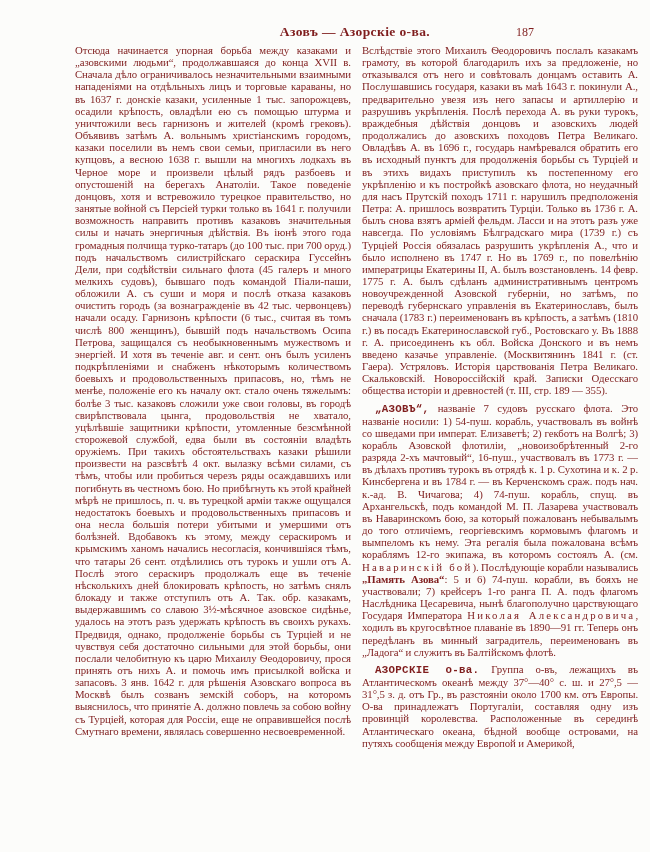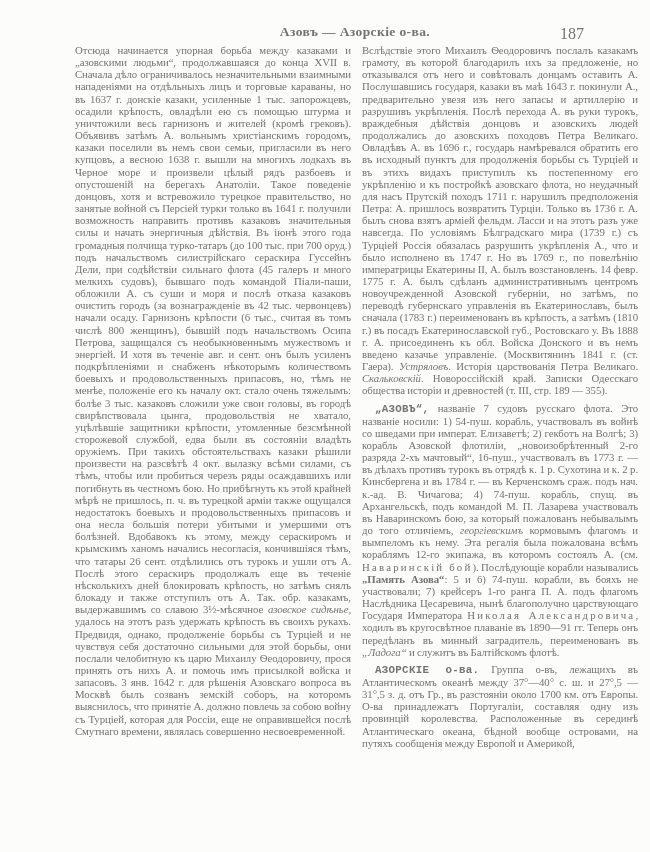--- a/index.html
+++ b/index.html
@@ -6,40 +6,40 @@
     margin: 0;
     padding: 0;
     background: #e8e8e4;
   }
   .page {
     position: relative;
     width: 650px;
     height: 852px;
     margin: 0 auto;
     background: #fcfcfa;
-    color: #737373;
+    color: #7f1d1d;
     font-family: "Liberation Serif", "DejaVu Serif", serif;
     overflow: hidden;
     box-sizing: border-box;
   }
   .running-head {
     position: absolute;
     top: 24px;
     left: 75px;
     width: 560px;
     text-align: center;
     font-size: 13.5px;
     font-weight: bold;
     letter-spacing: 0.4px;
   }
   .page-number {
     position: absolute;
     top: 25px;
-    left: 560px;
-    font-size: 16px;
+    left: 516px;
+    font-size: 12px;
   }
   .columns {
     position: absolute;
     top: 44px;
     left: 75px;
     width: 563px;
     height: 790px;
     display: flex;
     gap: 11px;
   }
@@ -60,21 +60,21 @@
   }
   .para-indent {
     text-indent: 13px;
     margin-top: 5px !important;
   }
   .headword {
     font-weight: bold;
     letter-spacing: 0.3px;
     font-family: Liberation Mono, monospace;
   }
-  .run-italic { font-style: italic; }
+  .run-italic { }
   .run-bold-italic { font-weight: bold; }
   .run-spaced { letter-spacing: 2.2px; }
 </style>
 </head>
 <body>
 
 <div class="page">
 
   <div class="running-head">Азовъ — Азорскіе о-ва.</div>
   <div class="page-number">187</div>

